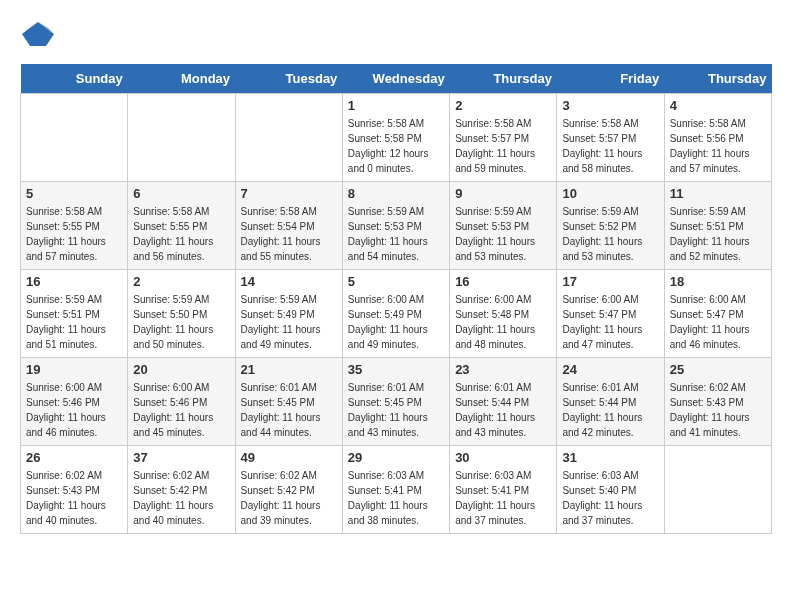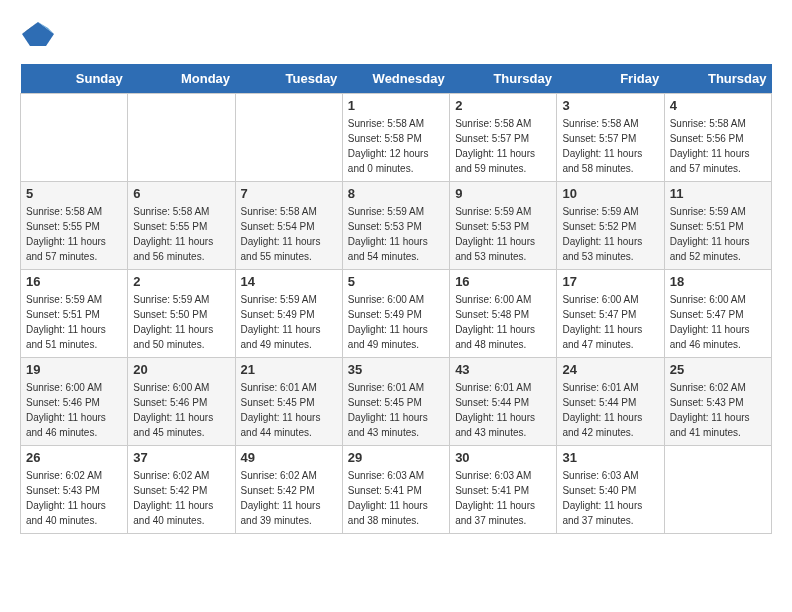--- a/index.html
+++ b/index.html
@@ -210,21 +210,21 @@
         </td>
         <td>
           <div class="day-num">21</div>
           <div class="cell-info">Sunrise: 6:01 AM<br>Sunset: 5:45 PM<br>Daylight: 11 hours and 44 minutes.</div>
         </td>
         <td>
           <div class="day-num">35</div>
           <div class="cell-info">Sunrise: 6:01 AM<br>Sunset: 5:45 PM<br>Daylight: 11 hours and 43 minutes.</div>
         </td>
         <td>
-          <div class="day-num">43</div>
+          <div class="day-num">23</div>
           <div class="cell-info">Sunrise: 6:01 AM<br>Sunset: 5:44 PM<br>Daylight: 11 hours and 43 minutes.</div>
         </td>
         <td>
           <div class="day-num">24</div>
           <div class="cell-info">Sunrise: 6:01 AM<br>Sunset: 5:44 PM<br>Daylight: 11 hours and 42 minutes.</div>
         </td>
         <td>
           <div class="day-num">25</div>
           <div class="cell-info">Sunrise: 6:02 AM<br>Sunset: 5:43 PM<br>Daylight: 11 hours and 41 minutes.</div>
         </td>

